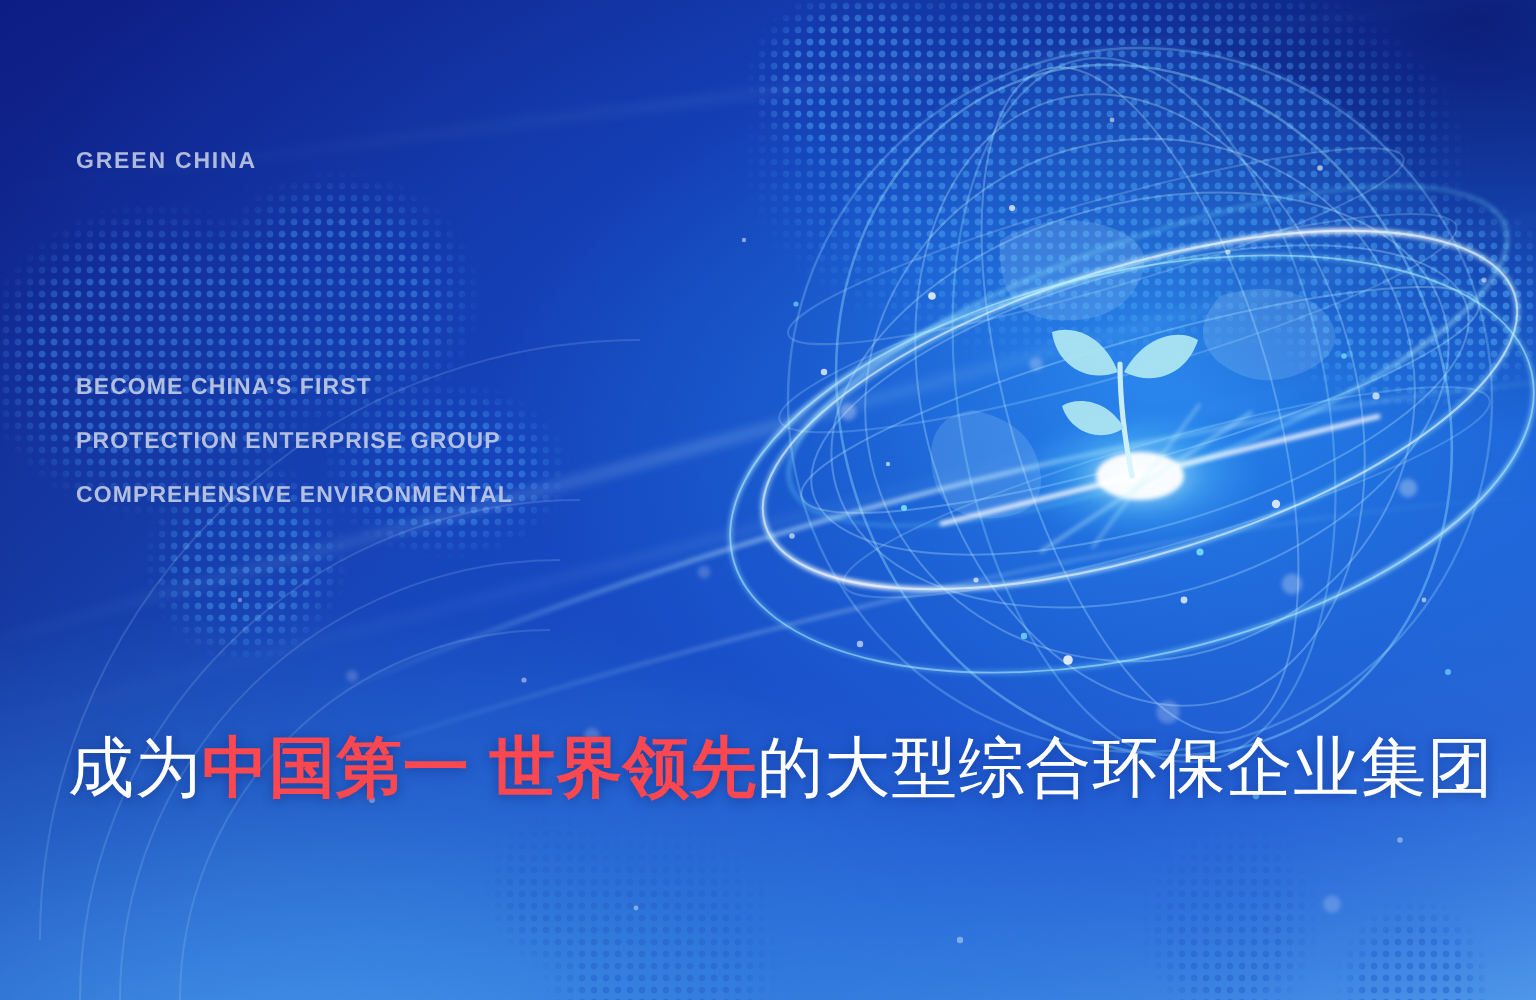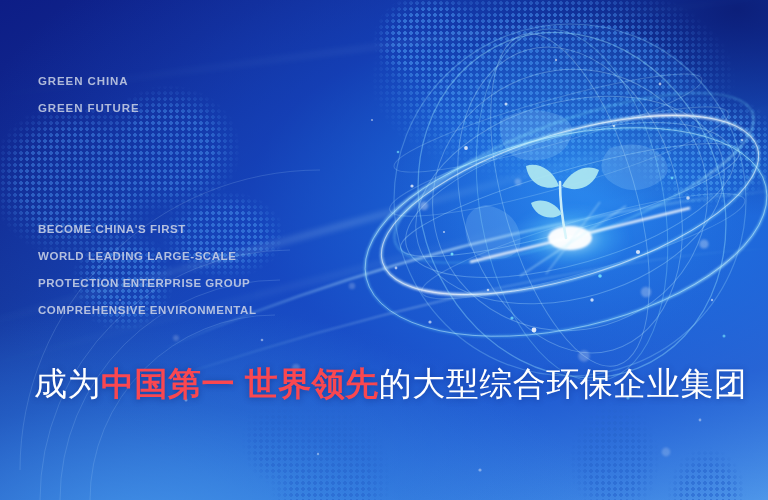--- a/index.html
+++ b/index.html
@@ -98,21 +98,20 @@
     font-size:11.5px;font-weight:bold;letter-spacing:.9px;line-height:27px;
     text-transform:uppercase;
   }
   .eyebrow div{white-space:nowrap;}
 
   .tagline{
     position:absolute;left:38px;top:181px;
     color:rgba(196,205,228,.90);
     font-size:11.5px;font-weight:bold;letter-spacing:.55px;line-height:27px;
     text-transform:uppercase;
-    margin-top:35px;
   }
   .tagline div{white-space:nowrap;}
 
   .headline{
     position:absolute;left:34px;top:364px;
   }
   .hl-line{
     color:#ffffff;
     white-space:nowrap;
     text-shadow:0 1px 6px rgba(8,30,110,.45);
@@ -286,26 +285,24 @@
       <circle cx="724" cy="336" r="1.5" opacity=".6"></circle>
       <circle cx="398" cy="152" r="1.3" opacity=".6"></circle>
       <circle cx="628" cy="398" r="1.6" opacity=".55"></circle>
     </g>
   </svg>
 
   <div class="content">
 
     <div class="eyebrow">
       <div>GREEN CHINA</div>
-      <div>GREEN FUTURE</div>
     </div>
 
     <div class="tagline">
       <div>BECOME CHINA'S FIRST</div>
-      <div>WORLD LEADING LARGE-SCALE</div>
       <div>PROTECTION ENTERPRISE GROUP</div>
       <div>COMPREHENSIVE ENVIRONMENTAL</div>
     </div>
 
     <div class="headline">
       <div class="hl-line hl-2"><span>成为</span><span class="hl-red" style="color: rgb(250, 71, 80);">中国第一 世界领先</span><span>的大型综合环保企业集团</span></div>
     </div>
 
   </div>
 </div>

